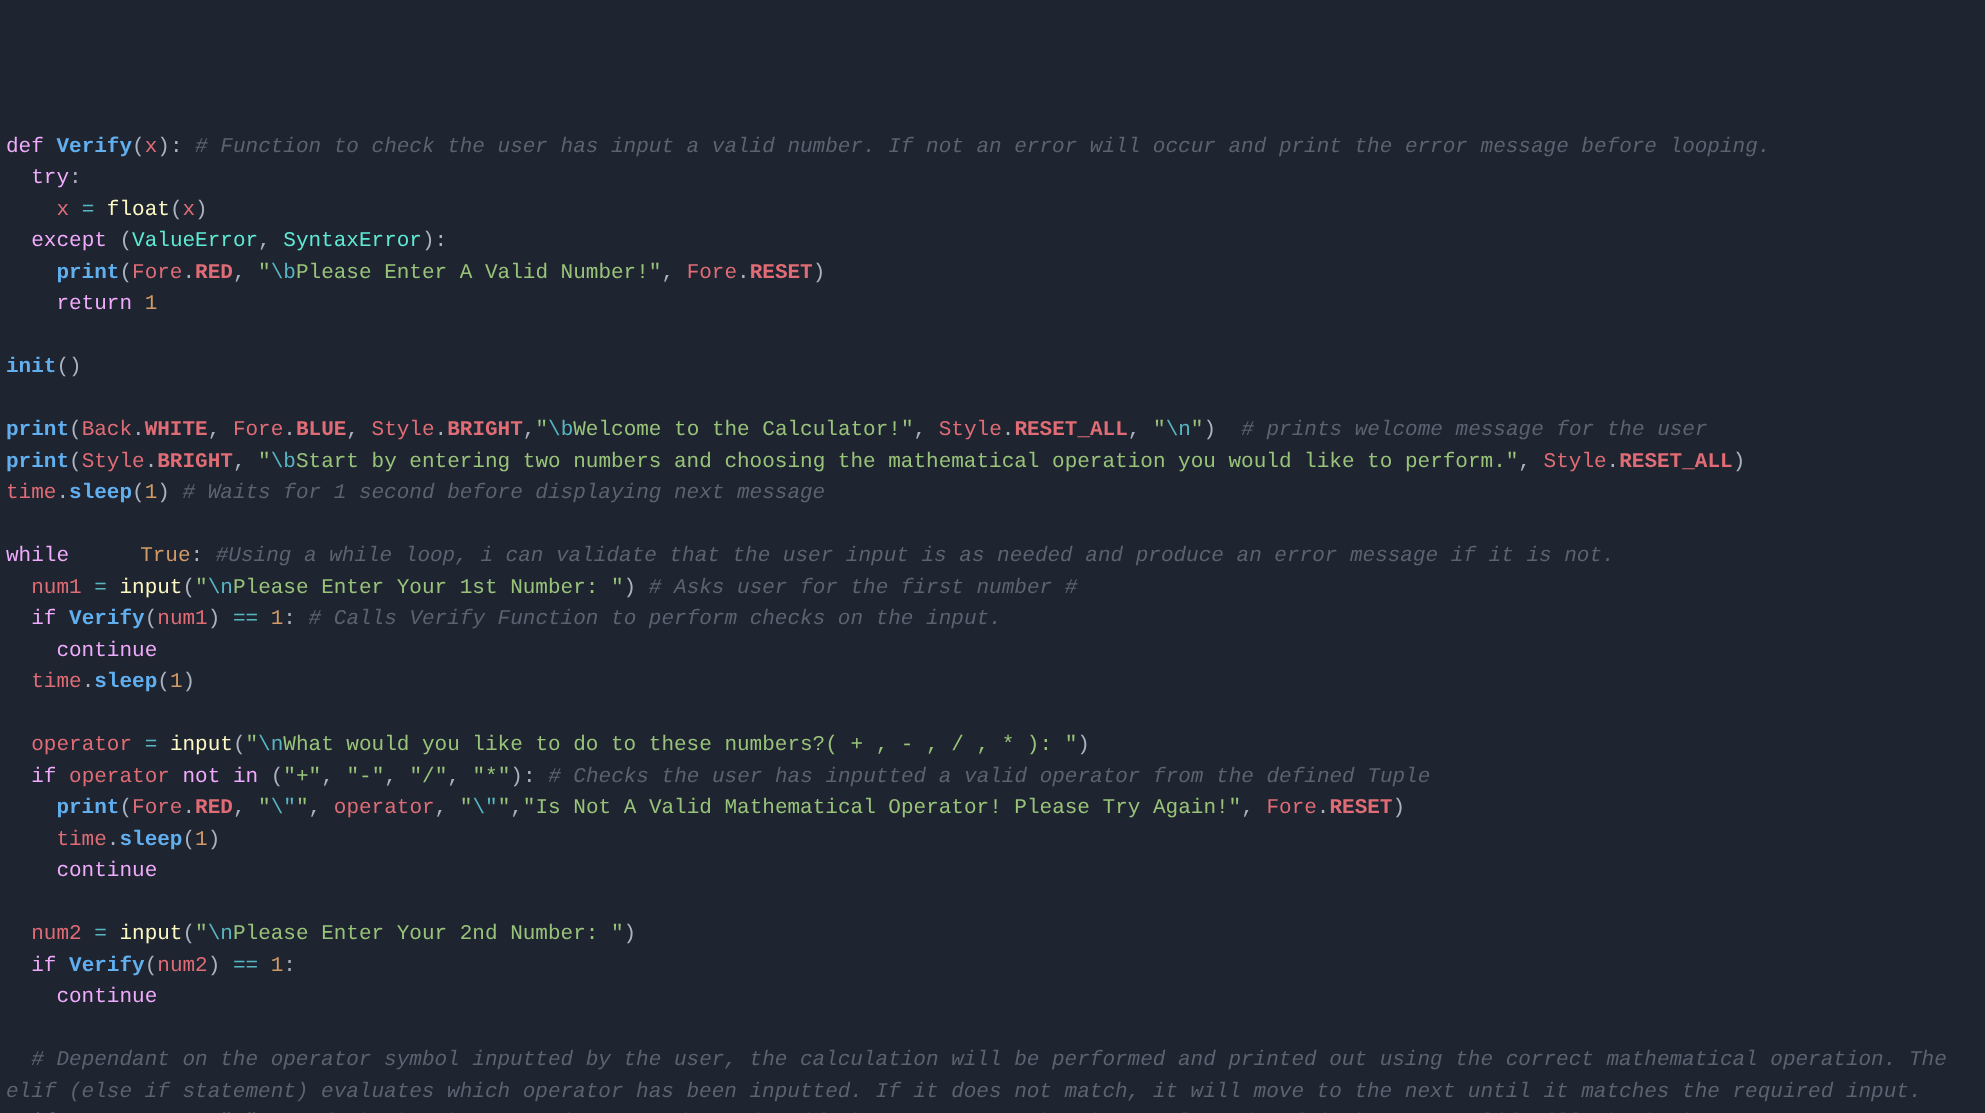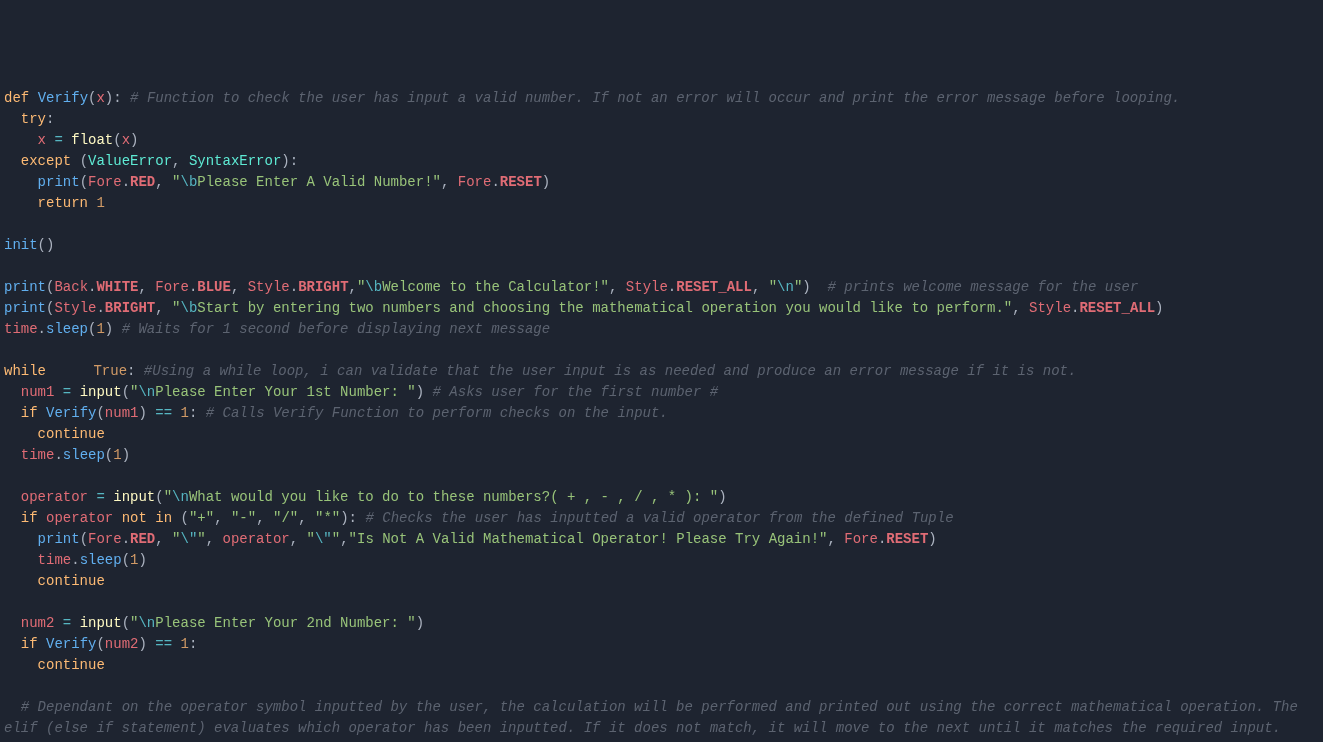--- a/index.html
+++ b/index.html
@@ -7,22 +7,22 @@
     background: #1e2430;
     color: #abb2bf;
     font-family: 'Consolas', 'Monaco', 'Courier New', monospace;
     font-size: 14px;
     line-height: 21px;
     padding: 4px;
     white-space: pre;
     overflow-x: auto;
   }
   .line { display: block; }
-  .kw { color: #fdba74; text-align: right; }
-  .fn { color: #61afef; }
+  .kw { color: #f0abfc; text-align: right; }
+  .fn { color: #61afef; font-weight: bold; }
   .var { color: #e06c75; }
   .prop { color: #e06c75; font-weight: bold; }
   .const { color: #d19a66; margin-left: 39px; }
   .str { color: #98c379; }
   .esc { color: #56b6c2; }
   .punct { color: #abb2bf; }
   .op { color: #56b6c2; }
   .comment { color: #5c6370; font-style: italic; }
   .param { color: #e06c75; }
   .cls { color: #5eead4; }

